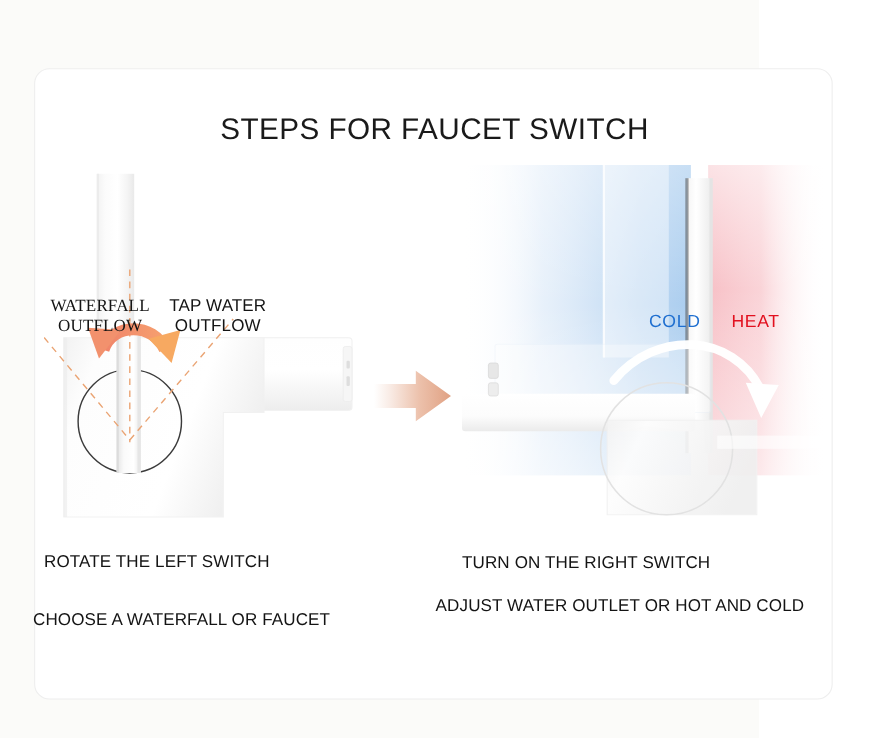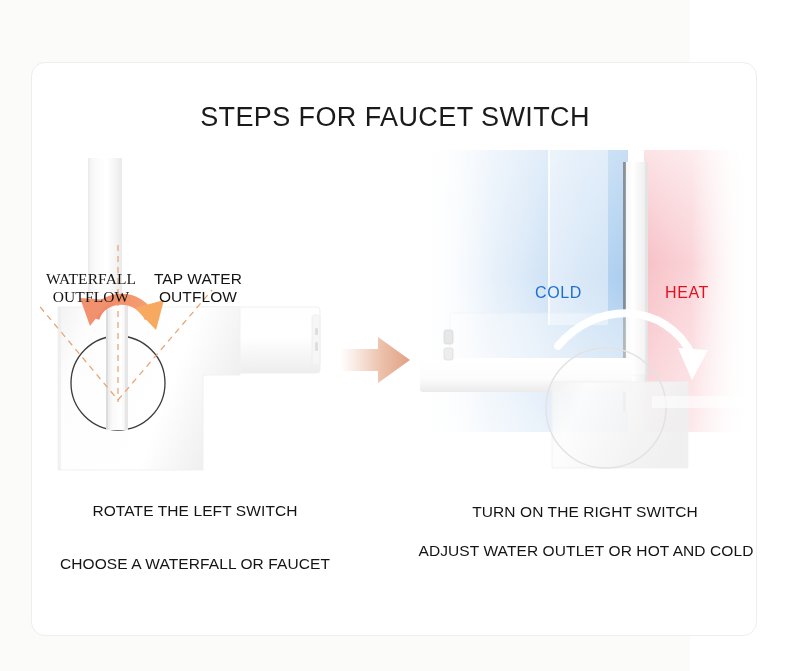--- a/index.html
+++ b/index.html
@@ -74,21 +74,21 @@
     white-space: nowrap;
     letter-spacing: 0.1px;
     line-height: 18px;
     text-align: center;
   }
   .lbl-waterfall { left: 36px;  top: 270px; width: 110px; font-family: Liberation Serif, serif; }
   .lbl-tapwater  { left: 142px; top: 270px; width: 112px; }
 
   .lbl-cold {
     position: absolute;
-    left: 535px; top: 284px;
+    left: 590px; top: 284px;
     font-size: 16px;
     color: #1f6fd0;
     letter-spacing: 0.6px;
     white-space: nowrap;
   }
   .lbl-heat {
     position: absolute;
     left: 665px; top: 284px;
     font-size: 16px;
     color: #e2101f;
@@ -104,21 +104,21 @@
     width: 74px;
     height: 60px;
   }
 
   
   .cap {
     position: absolute;
     font-size: 15.5px;
     color: #141414;
     white-space: nowrap;
-    text-align: center;
+    text-align: left;
     letter-spacing: 0.1px;
   }
   .cap-l1 { left: 40px;  top: 502px; width: 310px; }
   .cap-l2 { left: 30px;  top: 555px; width: 330px; }
   .cap-r1 { left: 420px; top: 503px; width: 330px; }
   .cap-r2 { left: 396px; top: 542px; width: 380px; }
 </style>
 </head>
 <body>
 

